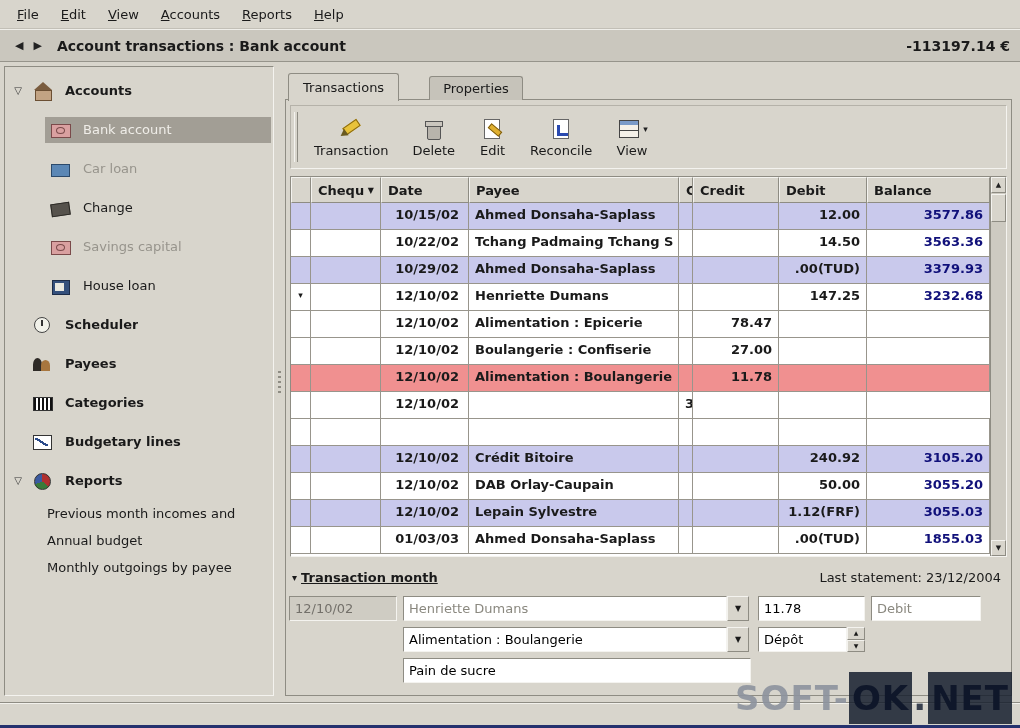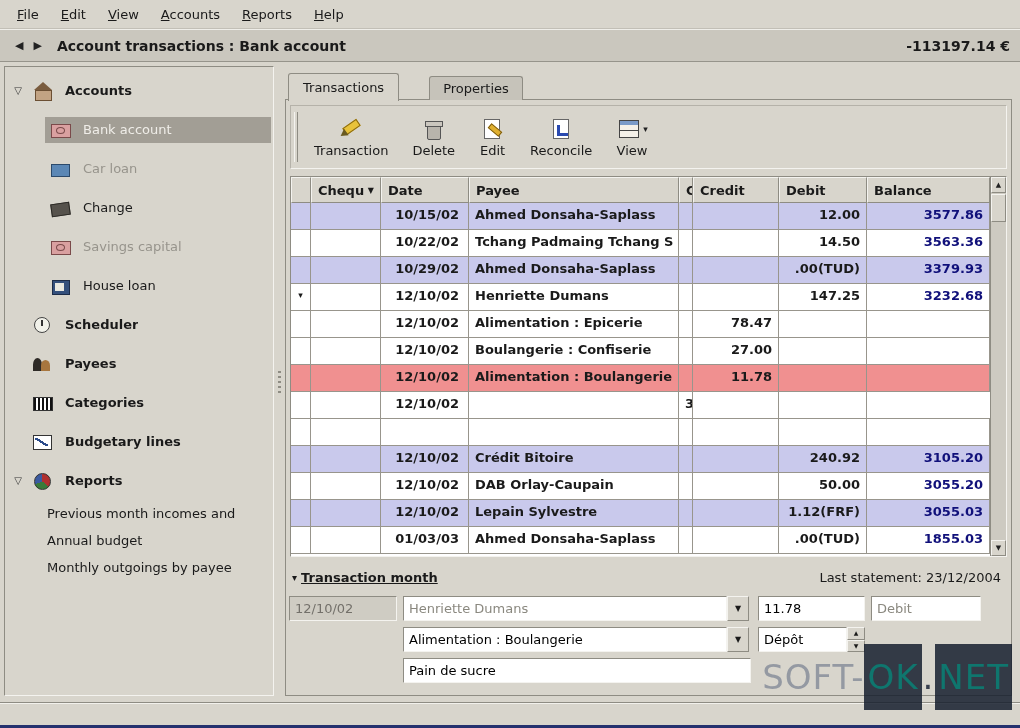--- a/index.html
+++ b/index.html
@@ -143,24 +143,24 @@
   #f-category { left:115px; width:324px; }
   #cat-drop { left:439px; }
   #f-method { left:470px; width:89px; }
   #method-spin { left:559px; }
   #f-note { left:115px; width:348px; }
   
   #statusbar { position:absolute; left:0; bottom:3px; width:100%; height:23px;
     background:#d8d5cc; border-top:1px solid #8e8c83; box-shadow:inset 0 1px 0 #f2f1ec; }
   #bottom-line { position:absolute; left:0; bottom:0; width:100%; height:3px; background:#25316e; }
   
-  #watermark { position:absolute; right:8px; bottom:18px; z-index:50; display:flex; align-items:center;
-    font-size:34px; font-weight:normal; letter-spacing:1px; }
+  #watermark { position:absolute; right:8px; bottom:4px; z-index:50; display:flex; align-items:center;
+    font-size:34px; font-weight:bold; letter-spacing:1px; }
   .wm-plain { color:#8d939e; opacity:.9; }
-  .wm-box { background:rgba(22,30,46,.85); color:#0f766e; padding:13px 3px; }
+  .wm-box { background:rgba(22,30,46,.85); color:#0f172a; padding:6px 3px; }
   .wm-dot { color:#39404e; padding:0 1px; }
 </style>
 </head>
 <body>
 
 <div id="app">
 
   <div id="menubar">
 
       <div class="menu-item">

